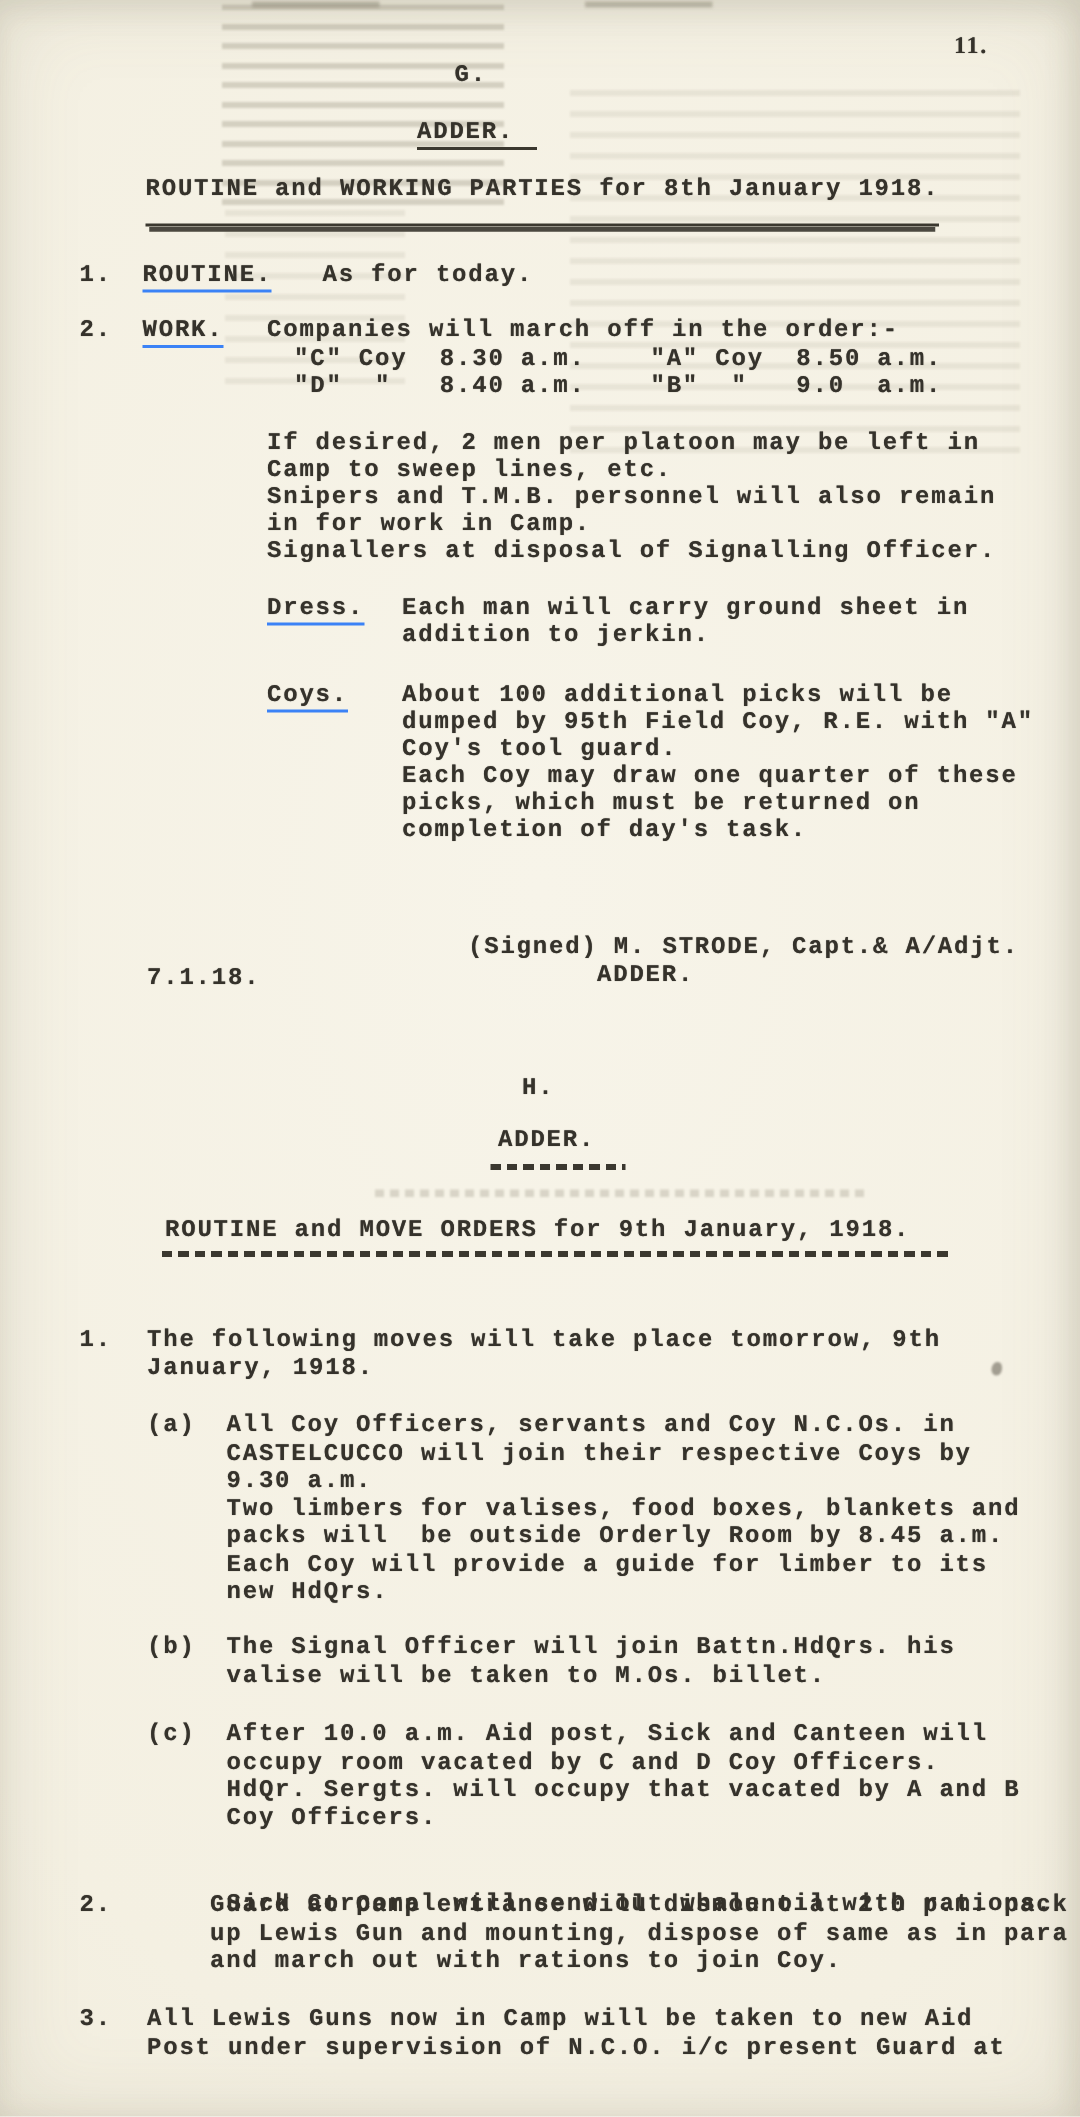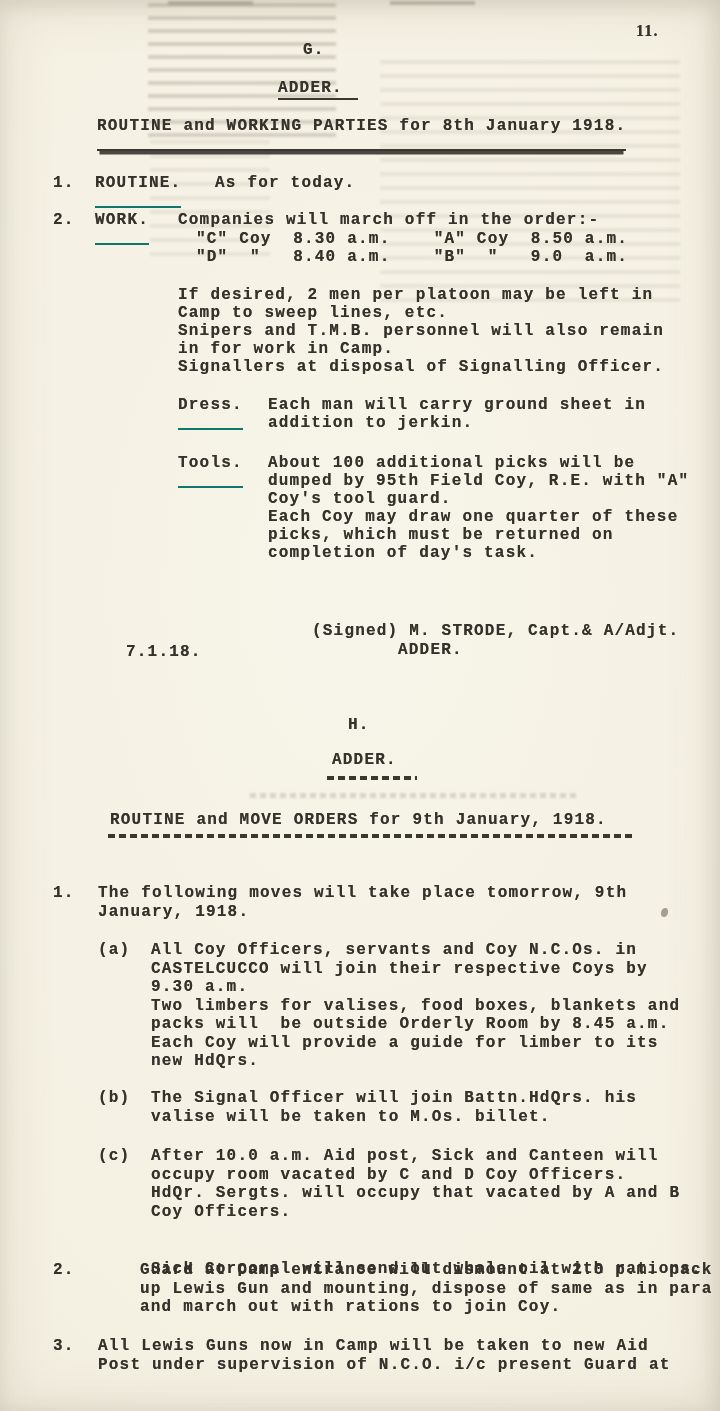--- a/index.html
+++ b/index.html
@@ -10,21 +10,21 @@
     color:#35322b;
     background:radial-gradient(130% 105% at 50% 42%, #f7f4e9 0%, #f4f0e2 55%, #eee9d8 100%);
   }
   .vignette {
     position:absolute; inset:0; pointer-events:none;
     box-shadow: inset 0 0 55px rgba(120,110,88,0.16), inset -8px 0 18px rgba(120,110,88,0.10), inset 0 10px 18px rgba(120,110,88,0.08);
   }
   .abs { position:absolute; white-space:pre; line-height:18px;
          text-shadow:0 0 0.6px rgba(45,42,35,0.65); }
   .lh185 { line-height:18.5px; }
-  .ul { border-bottom:2px solid #0f766e; padding-bottom:14px; }
+  .ul { border-bottom:2px solid #3b82f6; padding-bottom:1px; }
   .ul-wide { border-bottom:2px solid #3b382f; padding-bottom:1px; padding-right:15px; }
   .title-ul { border-bottom:2px solid #3b382f; padding-bottom:14px;
               box-shadow:0 6px 0 -2.5px rgba(56,53,45,0.9); }
   .dash-rule { position:absolute; height:3.5px;
                background:repeating-linear-gradient(90deg,#3b382f 0 7px, rgba(0,0,0,0) 7px 11px);
                filter:blur(0.2px); }
   .ghost { position:absolute; pointer-events:none; filter:blur(0.8px); }
   .g1 { background:repeating-linear-gradient(180deg, rgba(150,144,126,0.34) 0 4px, rgba(0,0,0,0) 4px 13px); }
   .g2 { background:repeating-linear-gradient(180deg, rgba(165,158,140,0.16) 0 4px, rgba(0,0,0,0) 4px 14px); }
   .g3 { background:repeating-linear-gradient(90deg, rgba(150,144,126,0.30) 0 6px, rgba(0,0,0,0) 6px 10px); }
@@ -64,31 +64,31 @@
 <div class="abs" style="left:178px; top:286px;">If desired, 2 men per platoon may be left in
 Camp to sweep lines, etc.
 Snipers and T.M.B. personnel will also remain
 in for work in Camp.
 Signallers at disposal of Signalling Officer.</div>
 
 <div class="abs" style="left:178px; top:396px;"><span class="ul">Dress.</span></div>
 <div class="abs" style="left:268px; top:396px;">Each man will carry ground sheet in
 addition to jerkin.</div>
 
-<div class="abs" style="left:178px; top:454px;"><span class="ul">Tools.</span></div>
+<div class="abs" style="left:178px; top:454px;"><span class="ul">Coys.</span></div>
 <div class="abs" style="left:268px; top:454px;">About 100 additional picks will be
 dumped by 95th Field Coy, R.E. with "A"
 Coy's tool guard.
 Each Coy may draw one quarter of these
 picks, which must be returned on
 completion of day's task.</div>
 
 <div class="abs" style="left:312px; top:622px;">(Signed) M. STRODE, Capt.&amp; A/Adjt.</div>
 <div class="abs" style="left:398px; top:641px;">ADDER.</div>
-<div class="abs" style="left:98px; top:643px;margin-left:28px;">7.1.18.</div>
+<div class="abs" style="left:98px; top:643px;">7.1.18.</div>
 
 <div class="abs" style="left:348px; top:716px;">H.</div>
 <div class="abs" style="left:332px; top:751px;">ADDER.</div>
 <div class="dash-rule" style="left:327px; top:776px; width:90px;"></div>
 
 <div class="abs" style="left:110px; top:811px;">ROUTINE and MOVE ORDERS for 9th January, 1918.</div>
 <div class="dash-rule" style="left:108px; top:834px; width:524px;"></div>
 
 <div class="abs lh185" style="left:53px; top:884px;">1.</div>
 <div class="abs lh185" style="left:98px; top:884px;">The following moves will take place tomorrow, 9th

